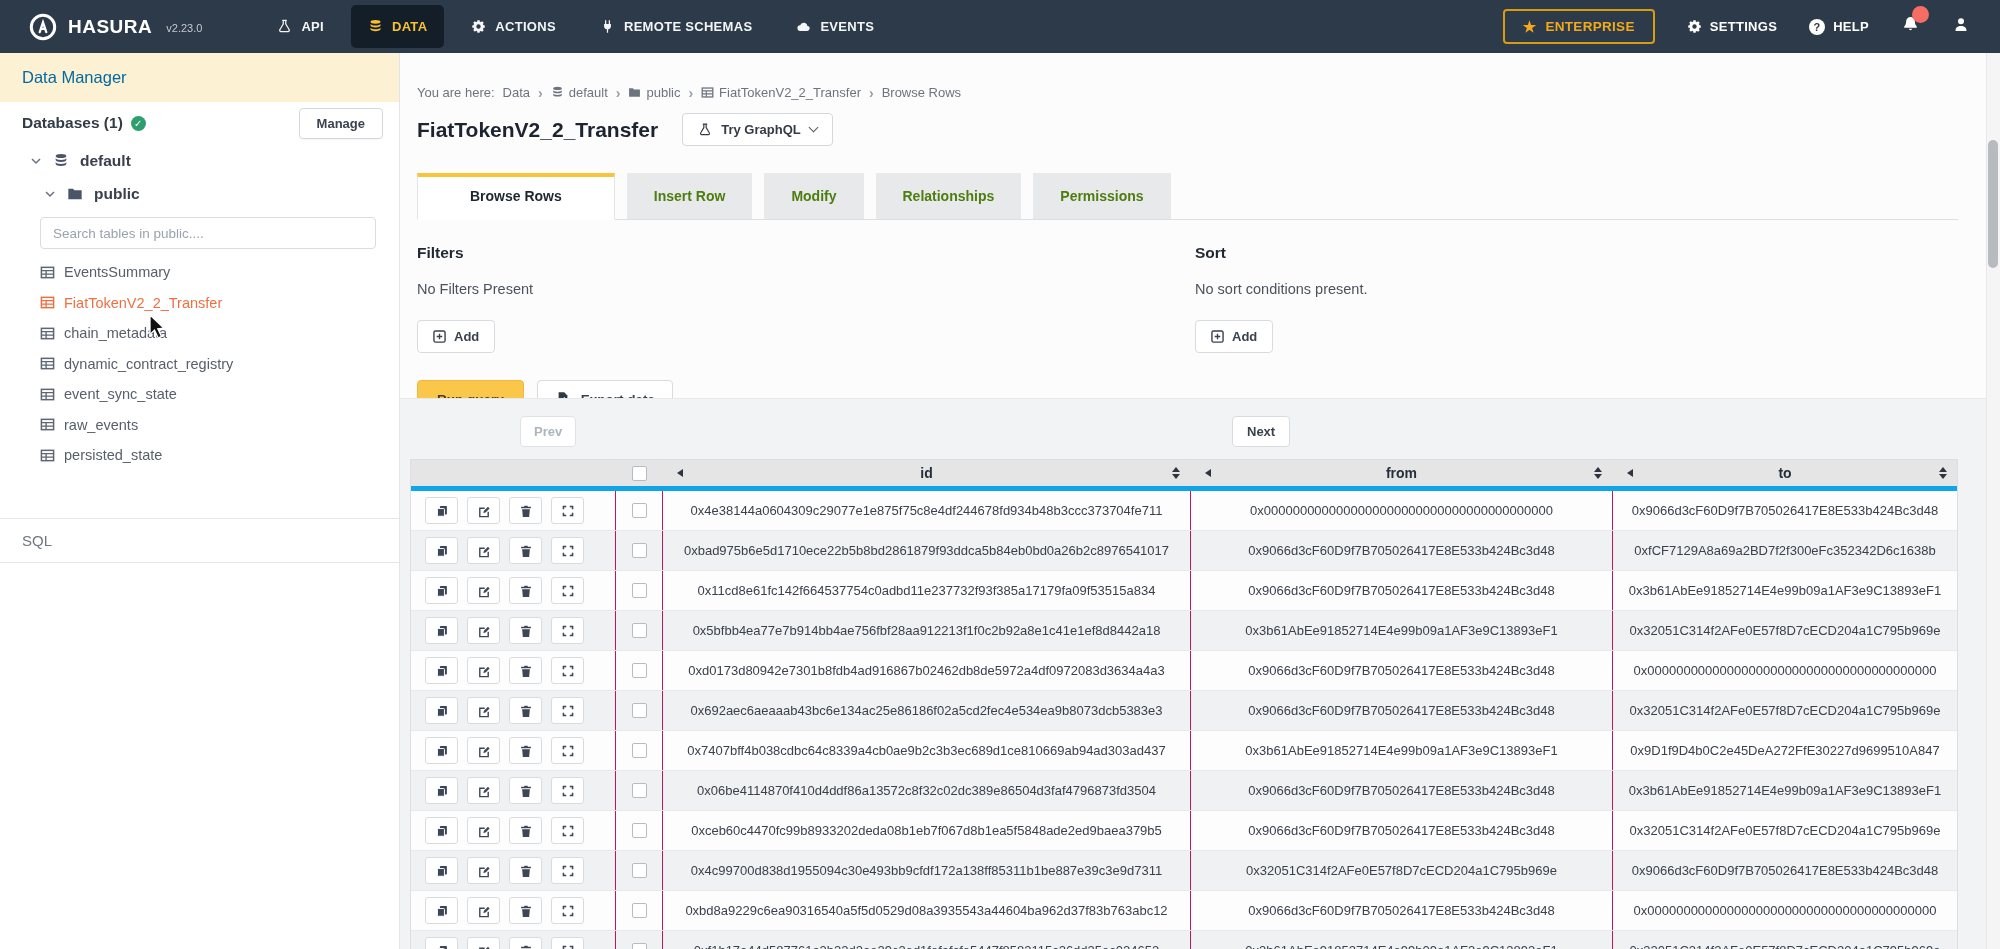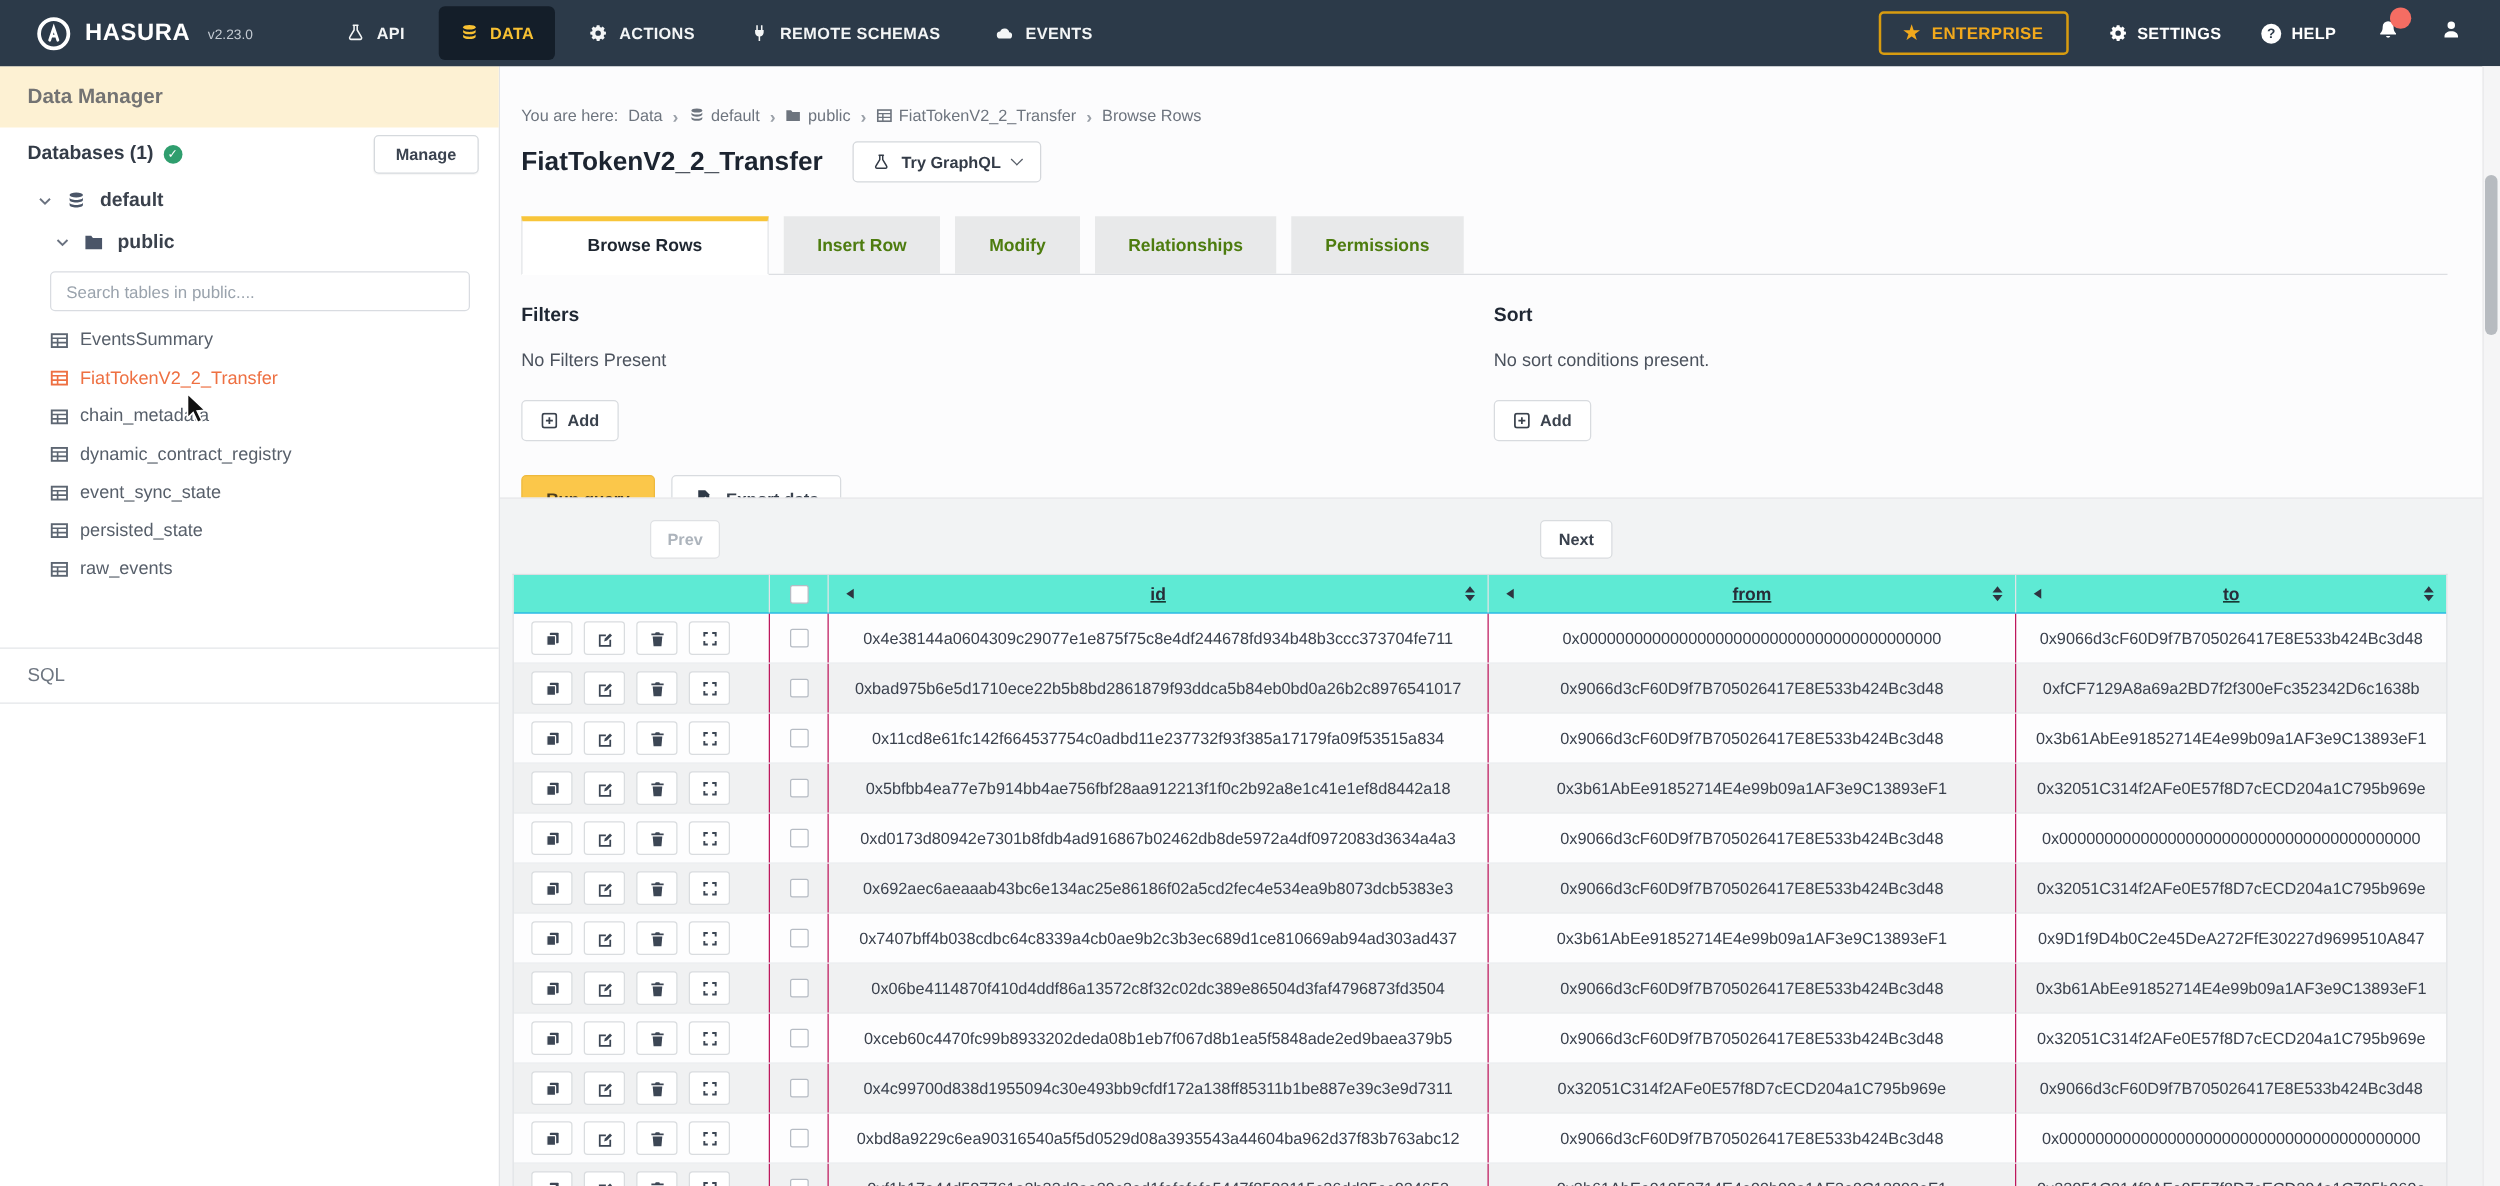--- a/index.html
+++ b/index.html
@@ -26,21 +26,21 @@
   .help-circle{width:16px;height:16px;border-radius:50%;background:#fff;color:#2c3a49;font-size:11px;font-weight:bold;
     display:flex;align-items:center;justify-content:center;}
   .bell-wrap{position:relative;cursor:pointer;}
   .bell-wrap svg{width:19px;height:19px;}
   .badge{position:absolute;top:-9px;right:-9px;width:17px;height:17px;border-radius:50%;background:#f56d63;}
   .avatar svg{width:18px;height:18px;cursor:pointer;}
 
   
   .sidebar{position:absolute;top:53px;left:0;width:400px;bottom:0;background:#fff;border-right:1px solid #e2e4e7;z-index:10;}
   .sidebar-header{height:49px;background:#fdf1d3;display:flex;align-items:center;padding-left:22px;
-    font-weight:bold;font-size:16.5px;color:#737373;}
+    font-weight:normal;font-size:16.5px;color:#0369a1;}
   .db-row{position:relative;margin:12px 16px 0 22px;display:flex;align-items:center;gap:8px;}
   .db-label{font-size:15.5px;font-weight:bold;color:#333b47;}
   .check-circle{width:15px;height:15px;border-radius:50%;background:#2f9e6e;color:#fff;font-size:10px;font-weight:bold;
     display:flex;align-items:center;justify-content:center;}
   .manage-btn{position:absolute;right:0;top:-6px;padding:7px 17px;background:#fff;border:1px solid #d5d9dd;border-radius:4px;
     font-size:13px;font-weight:bold;color:#3b4350;box-shadow:0 1px 1px rgba(0,0,0,.04);cursor:pointer;}
   .tree-row{display:flex;align-items:center;gap:11px;margin-top:20px;cursor:pointer;}
   .tree-row.lv1{padding-left:30px;}
   .tree-row.lv2{padding-left:44px;margin-top:15px;}
   .tree-row .label{font-size:15.5px;font-weight:bold;color:#3a414c;}
@@ -98,21 +98,21 @@
     font-size:13px;font-weight:bold;color:#adb4bc;cursor:default;font-family:inherit;}
   .rows-select{position:absolute;left:345px;top:15px;width:310px;height:32px;background:#fff;border:1px solid #d9dcdf;
     border-radius:4px;display:flex;align-items:center;padding:0 14px;font-size:14px;color:#2f3844;cursor:pointer;}
   .rows-select .chevron{margin-left:auto;}
   .next-btn{position:absolute;left:832px;top:17px;padding:7px 14px;background:#fff;border:1px solid #d9dcdf;border-radius:4px;
     font-size:13px;font-weight:bold;color:#39414d;cursor:pointer;font-family:inherit;}
 
   .data-table{position:absolute;left:10px;right:42px;top:60px;bottom:0;overflow:hidden;
     border:1px solid #dcdee1;border-bottom:none;background:#fff;}
   .grid-cols{display:grid;grid-template-columns:205px 47px 528px 422px 1fr;}
-  .thead{background:#5eead4;height:31px;border-bottom:1px solid #0ea5e9;text-decoration:underline;}
+  .thead{background:#e5e5e5;height:31px;border-bottom:5px solid #0ea5e9;}
   .th{position:relative;display:flex;align-items:center;justify-content:center;border-right:1px solid #e2e4e6;
     font-size:14px;font-weight:bold;color:#272e39;}
   .th:last-child{border-right:none;}
   .caret-left{position:absolute;left:10px;width:0;height:0;border:4px solid transparent;border-right:6px solid #2e3440;cursor:pointer;}
   .sorts{position:absolute;right:10px;display:flex;flex-direction:column;gap:2px;cursor:pointer;}
   .tri-up{width:0;height:0;border-left:4.5px solid transparent;border-right:4.5px solid transparent;border-bottom:5.5px solid #2e3440;}
   .tri-down{width:0;height:0;border-left:4.5px solid transparent;border-right:4.5px solid transparent;border-top:5.5px solid #2e3440;}
   .trow{height:40px;background:#fdfdfe;border-bottom:1px solid #e8e9eb;}
   .trow.alt{background:#f0f1f2;}
   .td{display:flex;align-items:center;border-right:1px solid #be185d;overflow:hidden;}
@@ -326,27 +326,27 @@
       <div class="table-item">
         <svg class="i-table" viewBox="0 0 16 16">
             <use href="#i-grid"></use>
           </svg>
         <span>event_sync_state</span>
       </div>
       <div class="table-item">
         <svg class="i-table" viewBox="0 0 16 16">
             <use href="#i-grid"></use>
           </svg>
-        <span>persisted_state</span>
+        <span>raw_events</span>
       </div>
       <div class="table-item">
         <svg class="i-table" viewBox="0 0 16 16">
             <use href="#i-grid"></use>
           </svg>
-        <span>raw_events</span>
+        <span>persisted_state</span>
       </div>
     </div>
 
     <div class="sql-row">SQL</div>
   </aside>
 
   <main class="main">
 
     <div class="breadcrumb">
       <span>You are here:</span>

